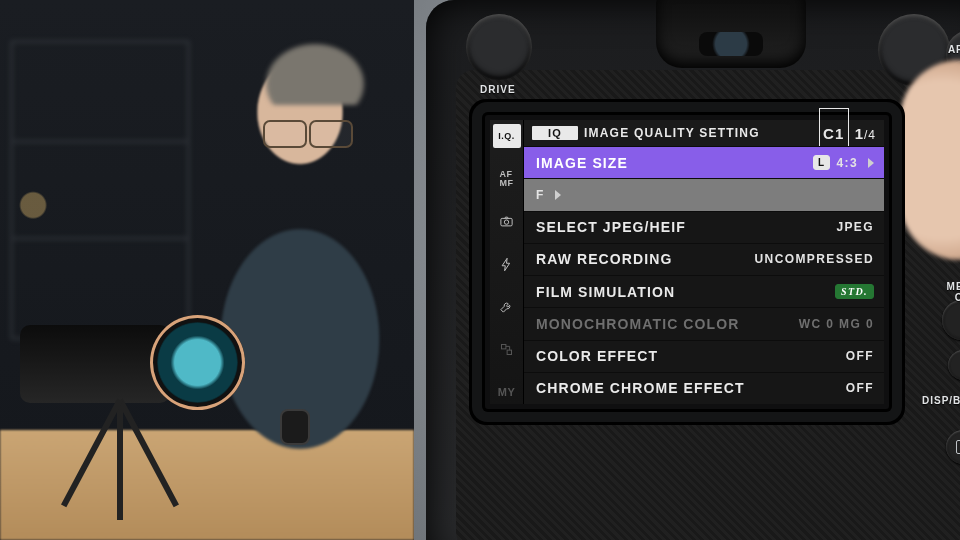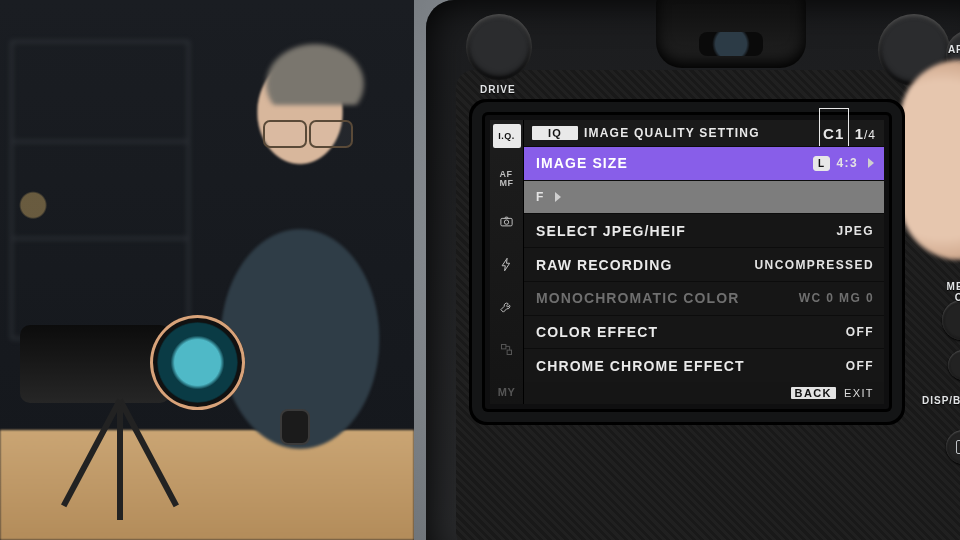--- a/index.html
+++ b/index.html
@@ -227,43 +227,45 @@
                   <span class="val">
                     <span>JPEG</span>
                   </span>
                 </div>
                 <div class="row">
                   <span class="lab">RAW RECORDING</span>
                   <span class="val">
                     <span>UNCOMPRESSED</span>
                   </span>
                 </div>
+                <div class="row">
+                  <span class="lab">FILM SIMULATION</span>
+                  <span class="val">
+                    <span class="badge green">STD.</span>
+                  </span>
+                </div>
                 <div class="row dim">
                   <span class="lab">MONOCHROMATIC COLOR</span>
                   <span class="val">
                     <span>WC  0  MG  0</span>
                   </span>
                 </div>
                 <div class="row">
                   <span class="lab">COLOR EFFECT</span>
                   <span class="val">
                     <span>OFF</span>
                   </span>
                 </div>
                 <div class="row">
                   <span class="lab">CHROME CHROME EFFECT</span>
                   <span class="val">
                     <span>OFF</span>
                   </span>
                 </div>
               </div>
-            <div class="mfoot">
-              <span class="key">BACK</span>
-              <span>EXIT</span>
-            </div>
           </div>
 
         </div>
       </div>
     </div>
   </div>
 
 </div>
 
 </body></html>

